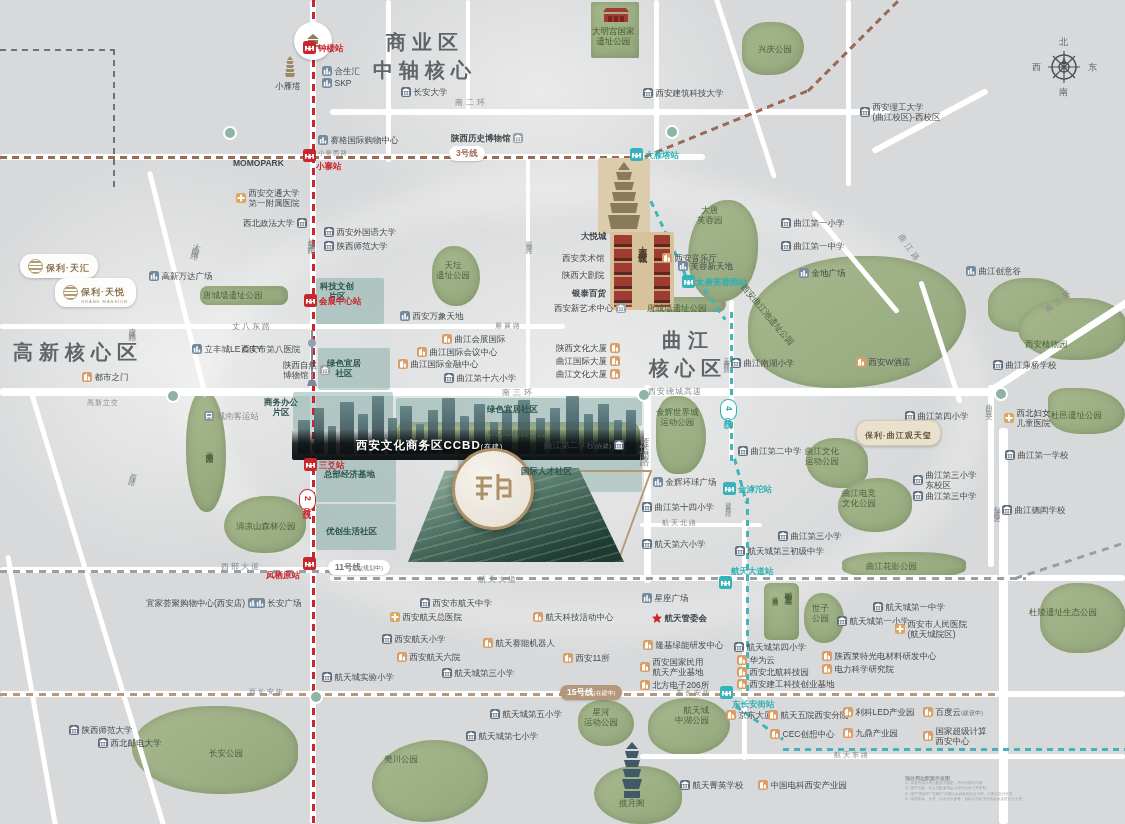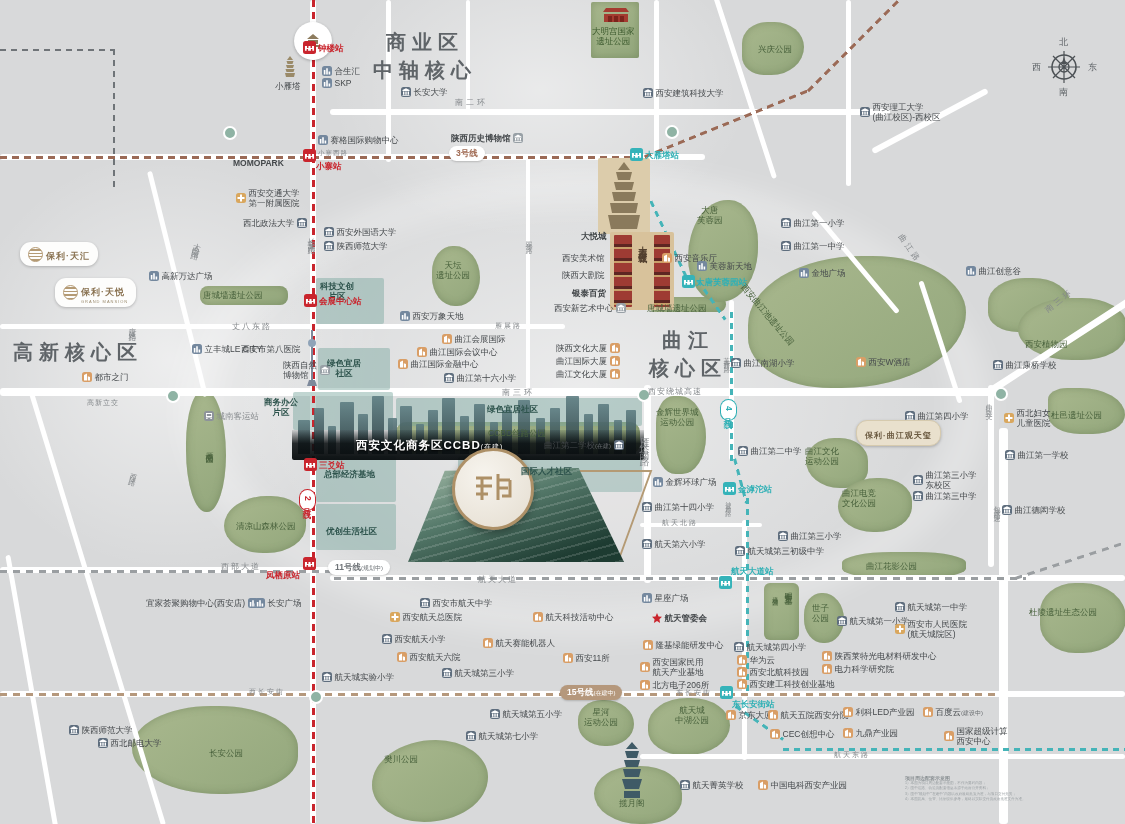--- a/index.html
+++ b/index.html
@@ -689,21 +689,21 @@
       </div>
       <div class="lbl poi" style="left: 662px; top: 253px;">
         <svg width="10" height="10" class="icn">
           <rect width="10" height="10" rx="2.5" fill="#d99e66"></rect>
           <use href="#g-bz" width="10" height="10"></use>
         </svg>
         <span>
           <span class="ln">西安音乐厅</span>
         </span>
       </div>
-      <div class="lbl poi" style="left: 697px; top: 261px; align-items: center;">
+      <div class="lbl poi" style="left: 678px; top: 261px; align-items: center;">
         <svg width="10" height="10" class="icn">
           <rect width="10" height="10" rx="2.5" fill="#74889e"></rect>
           <use href="#g-ml" width="10" height="10"></use>
         </svg>
         <span>
           <span class="ln">芙蓉新天地</span>
         </span>
       </div>
       <div class="lbl poi st4" style="left: 696px; top: 277px;">
         <span>
@@ -1134,21 +1134,21 @@
       </div>
       <div class="lbl poi" style="left: 447px; top: 731px; padding-left: 19px;">
         <svg width="10" height="10" class="icn">
           <rect width="10" height="10" rx="2.5" fill="#5f6e7e"></rect>
           <use href="#g-sc" width="10" height="10"></use>
         </svg>
         <span>
           <span class="ln">航天城第七小学</span>
         </span>
       </div>
-      <div class="lbl park-lbl" style="left: 675px; top: 705px; text-align: center;">
+      <div class="lbl park-lbl" style="left: 675px; top: 705px; text-align: right;">
         <span class="ln">航天城</span>
         <span class="ln">中湖公园</span>
       </div>
       <div class="lbl park-lbl" style="left: 619px; top: 798px;">
         <span class="ln">揽月阁</span>
       </div>
       <div class="lbl poi" style="left: 642px; top: 593px;">
         <svg width="10" height="10" class="icn">
           <rect width="10" height="10" rx="2.5" fill="#74889e"></rect>
           <use href="#g-ml" width="10" height="10"></use>
@@ -1249,21 +1249,21 @@
       </div>
       <div class="lbl poi" style="left: 843px; top: 728px;">
         <svg width="10" height="10" class="icn">
           <rect width="10" height="10" rx="2.5" fill="#d99e66"></rect>
           <use href="#g-bz" width="10" height="10"></use>
         </svg>
         <span>
           <span class="ln">九鼎产业园</span>
         </span>
       </div>
-      <div class="lbl poi" style="left: 923px; top: 726px; margin-left: 21px;">
+      <div class="lbl poi" style="left: 923px; top: 726px;">
         <svg width="10" height="10" class="icn">
           <rect width="10" height="10" rx="2.5" fill="#d99e66"></rect>
           <use href="#g-bz" width="10" height="10"></use>
         </svg>
         <span>
           <span class="ln">国家超级计算</span>
           <span class="ln">西安中心</span>
         </span>
       </div>
       <div class="lbl road-lbl" style="left: 834px; top: 751px; font-size: 7px; letter-spacing: 2px;">
@@ -1293,21 +1293,21 @@
       <div class="lbl parkv" style="left: 783px; top: 586px;">
         <span class="ln">明秦宣王墓</span>
       </div>
       <div class="lbl parkv" style="left: 771px; top: 592px; font-size: 6px;">
         <span class="ln">遗址公园</span>
       </div>
       <div class="lbl park-lbl" style="left: 812px; top: 603px; text-align: center;">
         <span class="ln">世子</span>
         <span class="ln">公园</span>
       </div>
-      <div class="lbl poi" style="left: 859px; top: 602px; padding-left: 36px;">
+      <div class="lbl poi" style="left: 837px; top: 602px; padding-left: 36px;">
         <svg width="10" height="10" class="icn">
           <rect width="10" height="10" rx="2.5" fill="#5f6e7e"></rect>
           <use href="#g-sc" width="10" height="10"></use>
         </svg>
         <span>
           <span class="ln">航天城第一中学</span>
         </span>
       </div>
       <div class="lbl poi" style="left: 837px; top: 616px;">
         <svg width="10" height="10" class="icn">
@@ -1399,21 +1399,21 @@
       </div>
     </div>
   <div id="pills">
       <div class="pill" style="left: 449px; top: 146px; color: rgb(160, 106, 82);"><span>3号线</span></div>
       <div class="pill" style="left: 328px; top: 560px; color: rgb(111, 116, 120);"><span>11号线</span><span class="sub">(规划中)</span></div>
       <div class="pill" style="left: 560px; top: 685px; color: rgb(255, 255, 255); background: rgb(181, 152, 124);"><span>15号线</span><span class="sub">(在建中)</span></div>
       <div class="pill pillv" style="left: 300px; top: 490px; color: rgb(201, 37, 45); box-shadow: rgb(201, 37, 45) 0px 0px 0px 1px;"><span>2号线</span></div>
       <div class="pill pillv" style="left: 721px; top: 400px; color: rgb(47, 176, 181); box-shadow: rgb(47, 176, 181) 0px 0px 0px 1px;"><span>4号线</span></div>
     </div>
   <div id="badges">
-      <div class="badge" style="left: 20px; top: 242px; justify-content: flex-end;">
+      <div class="badge" style="left: 20px; top: 254px; justify-content: flex-end;">
         <span class="sigil"></span>
         <span><span class="bt">保利·天汇</span></span>
       </div>
       <div class="badge" style="left: 55px; top: 278px;">
         <span class="sigil"></span>
         <span><span class="bt">保利·天悦</span><span class="bs">GRAND MANSION</span></span>
       </div>
       <div class="badge tan" style="left: 856px; top: 420px;">
         <span><span class="bt">保利·曲江观天玺</span></span>
       </div>

